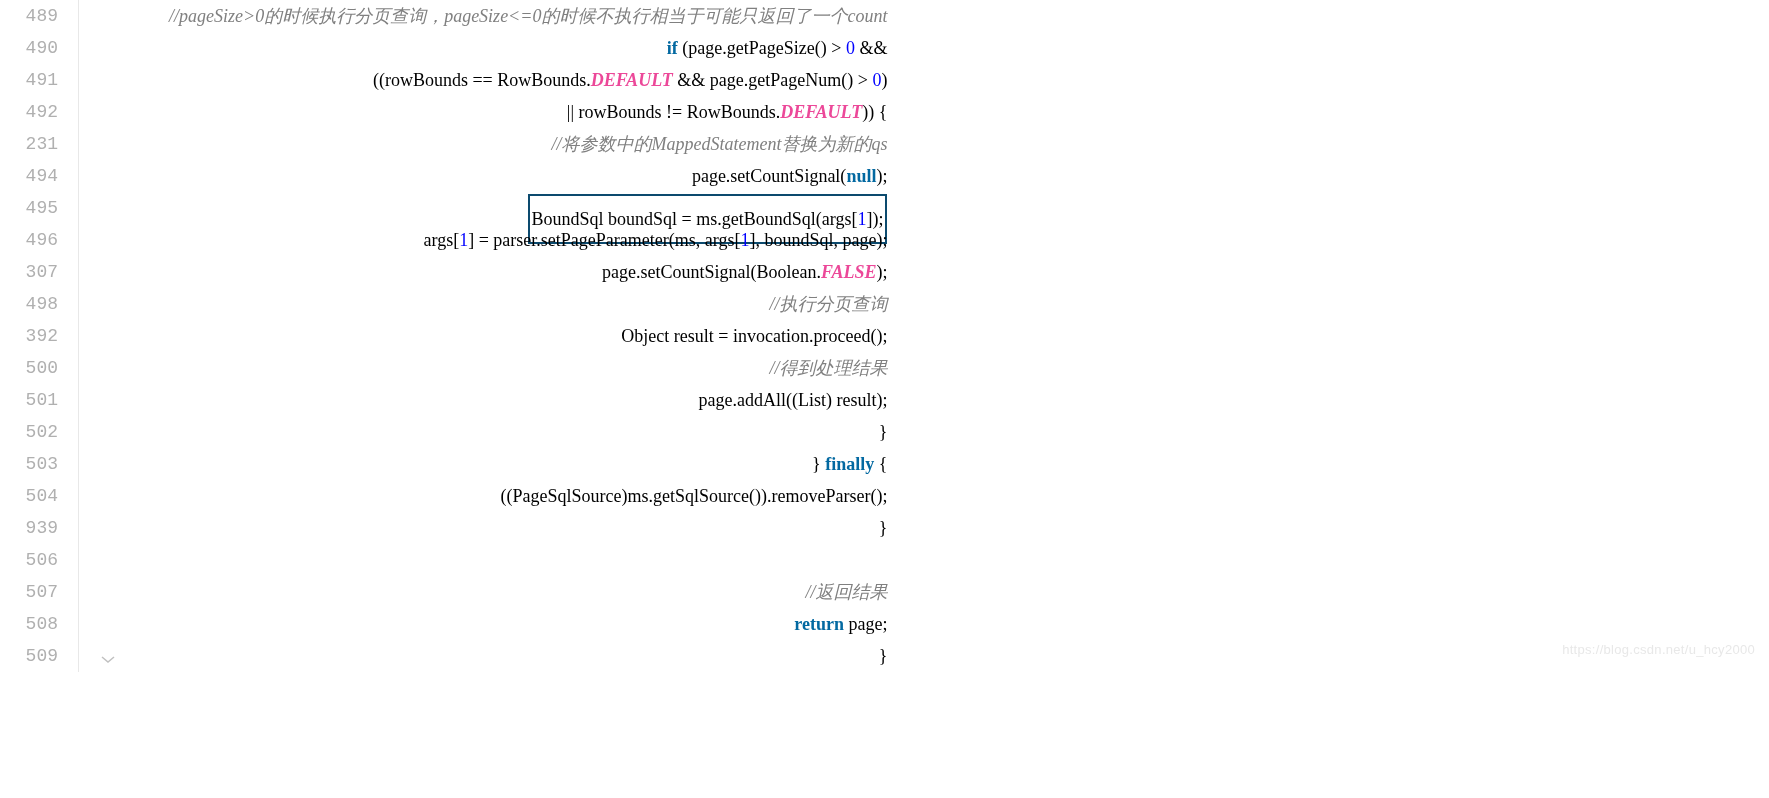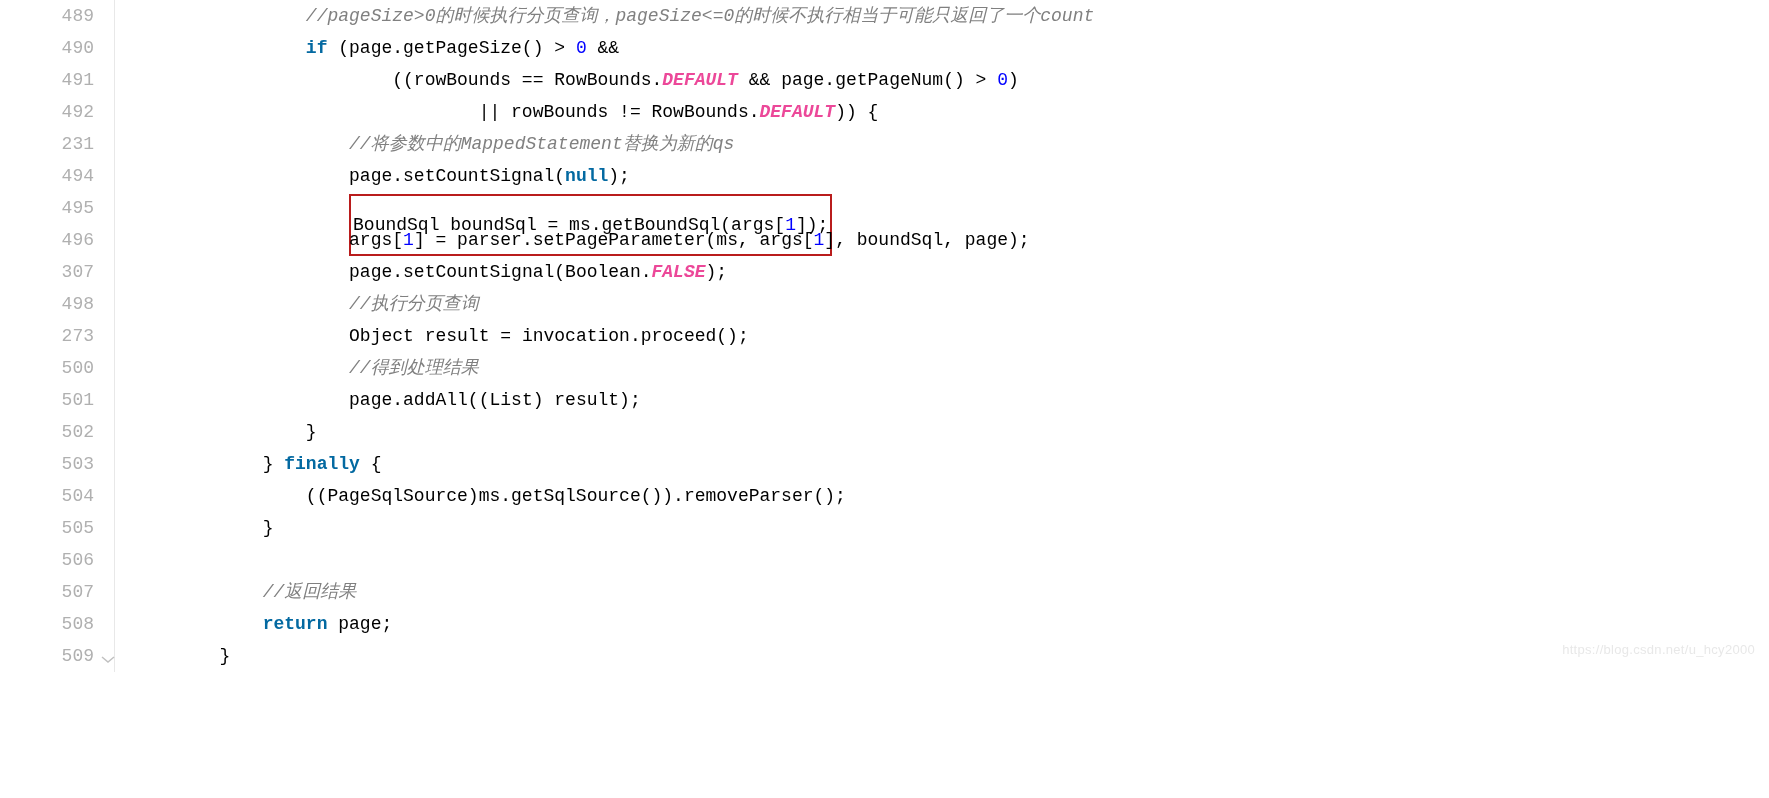--- a/index.html
+++ b/index.html
@@ -14,40 +14,41 @@
     }
     .gutter {
       background: #ffffff;
       color: #b0b0b0;
       text-align: right;
       padding-right: 20px;
       padding-left: 18px;
       user-select: none;
       flex-shrink: 0;
     }
-    .gutter div { min-width: 40px; margin-left: 36px; }
+    .gutter div { min-width: 40px; }
     .divider {
       width: 1px;
       background: #e8e8e8;
       flex-shrink: 0;
     }
     .code {
       padding-left: 18px;
       white-space: pre;
-      font-family: Liberation Mono, monospace;
+      font-family: Liberation Serif, serif;
+      text-align: right;
     }
     .code-line { height: 32px; }
     .comment { color: #808080; font-style: italic; }
     .keyword { color: #0369a1; font-weight: bold; }
     .constant { color: #ec4899; font-style: italic; font-weight: bold; }
     .number { color: #0000ff; }
     .highlight-box {
-      border: 2px solid #b91c1c;
+      border: 2px solid #0c4a6e;
       display: inline-block;
-      padding: 17px 2px;
+      padding: 11px 2px;
       line-height: 24px;
       margin-top: 2px;
     }
     .fold-icon {
       position: absolute;
       left: 100px;
       bottom: 8px;
       width: 16px;
       height: 10px;
       pointer-events: auto;
@@ -70,27 +71,27 @@
     <div>489</div>
     <div>490</div>
     <div>491</div>
     <div>492</div>
     <div>231</div>
     <div>494</div>
     <div>495</div>
     <div>496</div>
     <div>307</div>
     <div>498</div>
-    <div>273</div>
+    <div>392</div>
     <div>500</div>
     <div>501</div>
     <div>502</div>
     <div>503</div>
     <div>504</div>
-    <div>505</div>
+    <div>939</div>
     <div>506</div>
     <div>507</div>
     <div>508</div>
     <div>509</div>
   </div>
 <div class="divider"></div>
 <div class="code" id="code"><div class="code-line">                <span class="comment">//pageSize&gt;0的时候执行分页查询，pageSize&lt;=0的时候不执行相当于可能只返回了一个count</span></div><div class="code-line">                <span class="keyword">if</span><span> (page.getPageSize() &gt; </span><span class="number">0</span><span> &amp;&amp;</span></div><div class="code-line">                        <span>((rowBounds == RowBounds.</span><span class="constant">DEFAULT</span><span> &amp;&amp; page.getPageNum() &gt; </span><span class="number">0</span><span>)</span></div><div class="code-line">                                <span>|| rowBounds != RowBounds.</span><span class="constant">DEFAULT</span><span>)) {</span></div><div class="code-line">                    <span class="comment">//将参数中的MappedStatement替换为新的qs</span></div><div class="code-line">                    <span>page.setCountSignal(</span><span class="keyword">null</span><span>);</span></div><div class="code-line">                    <span class="highlight-box"><span>BoundSql boundSql = ms.getBoundSql(args[</span><span class="number">1</span><span>]);</span></span></div><div class="code-line">                    <span>args[</span><span class="number">1</span><span>] = parser.setPageParameter(ms, args[</span><span class="number">1</span><span>], boundSql, page);</span></div><div class="code-line">                    <span>page.setCountSignal(Boolean.</span><span class="constant">FALSE</span><span>);</span></div><div class="code-line">                    <span class="comment">//执行分页查询</span></div><div class="code-line">                    <span>Object result = invocation.proceed();</span></div><div class="code-line">                    <span class="comment">//得到处理结果</span></div><div class="code-line">                    <span>page.addAll((List) result);</span></div><div class="code-line">                <span>}</span></div><div class="code-line">            <span>} </span><span class="keyword">finally</span><span> {</span></div><div class="code-line">                <span>((PageSqlSource)ms.getSqlSource()).removeParser();</span></div><div class="code-line">            <span>}</span></div><div class="code-line"><span></span></div><div class="code-line">            <span class="comment">//返回结果</span></div><div class="code-line">            <span class="keyword">return</span><span> page;</span></div><div class="code-line">        <span>}</span></div></div>
 
 <div class="fold-icon">
   <svg width="16" height="10" viewBox="0 0 16 10">

